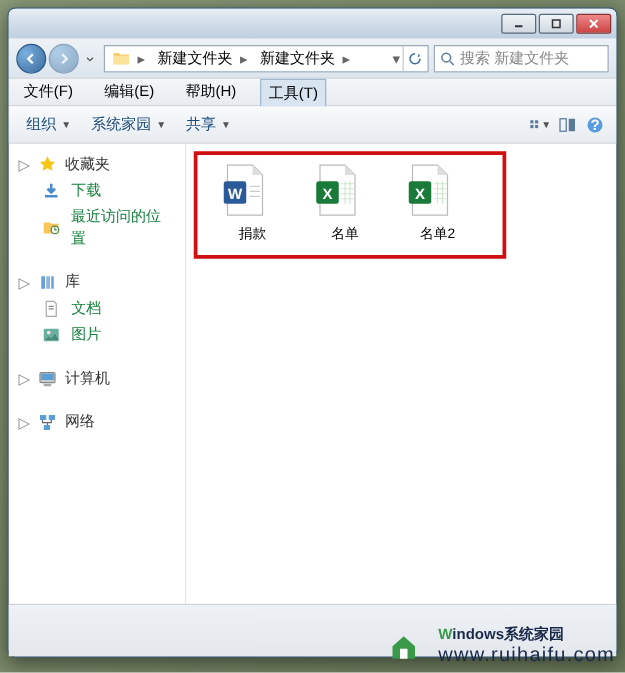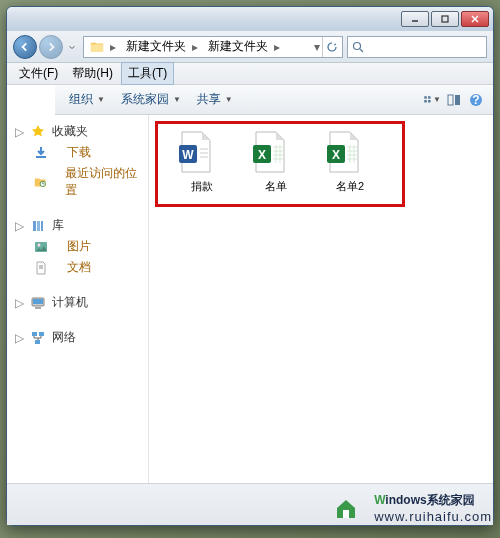--- a/index.html
+++ b/index.html
@@ -38,72 +38,71 @@
   .bc-chev { color:#666; padding:0 2px; }
   .folder-ico { width:14px;height:14px; }
   .search {
     width: 140px; height: 22px; background: #fff; border: 1px solid #9aaabb;
     display: flex; align-items: center; padding: 0 4px; color:#888;
   }
   .search svg { width:12px;height:12px;fill:#5a7a9a;margin-right:4px; }
   
   .menubar {
     height: 22px; background: linear-gradient(to bottom,#f4f6f8,#e8ecf0);
-    display: flex; align-items: center; padding: 0 6px; gap:2px;
+    display: flex; align-items: flex-start; padding: 0 6px; gap:13px;
     border-bottom:1px solid #d0d4d8;
   }
   .menu-item { padding: 2px 6px; }
   .menu-item.active { background:#d8e4f0; border:1px solid #a0b8d0; }
   
   .toolbar {
     height: 30px; background: linear-gradient(to bottom,#f8fafc,#e8ecf0);
     display: flex; align-items: center; padding: 0 8px; gap:4px;
     border-bottom:1px solid #d0d4d8;
-    margin-left:48px;
   }
   .tool-item { display:flex;align-items:center;gap:4px;padding:2px 6px;color:#1a4a7a; }
   .tool-item .chev { font-size:8px;color:#555; }
   .tool-spacer { flex:1; }
   .tool-icon { width:18px;height:18px;display:flex;align-items:center;justify-content:center; }
   
   .body { flex:1; display:flex; overflow:hidden; }
   
   .sidebar {
     width: 142px; background:#fff; border-right:1px solid #e0e4e8;
     padding: 6px 0; overflow:hidden;
   }
   .sb-group { margin-bottom: 14px; }
   .sb-header { display:flex;align-items:center;gap:6px;padding:2px 8px;font-weight:normal;color:#333; }
   .sb-header .tri { width:9px;height:9px;display:flex;align-items:center;justify-content:center;color:#888; }
-  .sb-item { display:flex;align-items:center;gap:18px;padding:2px 8px 2px 26px;color:#a16207; }
+  .sb-item { display:flex;align-items:center;gap:8px;padding:2px 8px 2px 26px;color:#15803d; }
   .sb-icon { width:16px;height:16px;display:inline-flex;align-items:center;justify-content:center; }
   
   .content {
     flex:1; background:#fff; padding: 10px; position:relative;
   }
   .highlight-box {
     position:absolute; left:6px; top:6px; width:250px; height:86px;
     border: 3px solid #d01010;
   }
   .files { display:flex; gap:20px; padding: 6px 10px; }
   .file { display:flex;flex-direction:column;align-items:center;width:54px; }
   .file-icon { width:36px;height:42px;margin-bottom:6px;position:relative; }
   .file-label { font-size:11px;text-align:center;margin-left:12px; }
   
   .statusbar {
     height: 42px; background: linear-gradient(to bottom,#eef2f6,#e4e8ec);
     border-top:1px solid #d0d4d8;
   }
   
   .watermark {
-    position:absolute; right:8px; bottom:14px; display:flex;align-items:center;gap:16px;
+    position:absolute; right:8px; bottom:4px; display:flex;align-items:center;gap:16px;
     font-size:18px; font-weight:bold;
   }
   .wm-w { color:#3a9a4a; } .wm-rest { color:#1a2a4a; }
-  .wm-sub { font-size:13px;color:#1a2a4a;display:block;font-weight:normal;letter-spacing:1px; }
+  .wm-sub { font-size:16px;color:#1a2a4a;display:block;font-weight:normal;letter-spacing:1px; }
   .wm-house { width:24px;height:24px; }
 </style>
 </head>
 <body>
 
 <div class="window">
 
   <div class="titlebar">
     <div class="tb-btn">
         <svg viewBox="0 0 10 10">
@@ -164,25 +163,27 @@
             <path d="M6 2a4 4 0 1 0 4 4" fill="none" stroke="#3a6a9a" stroke-width="1.2"></path>
             <path d="M9 2l1 2-2 .5z" fill="#3a6a9a"></path>
           </svg>
       </div>
     </div>
     <div class="search">
       <svg viewBox="0 0 12 12">
           <circle cx="5" cy="5" r="3.5" fill="none" stroke="#5a7a9a" stroke-width="1.2"></circle>
           <line x1="8" y1="8" x2="11" y2="11" stroke="#5a7a9a" stroke-width="1.2"></line>
         </svg>
+      <span>搜索 新建文件夹</span>
     </div>
   </div>
 
   <div class="menubar">
     <div class="menu-item">文件(F)</div>
+    <div class="menu-item">编辑(E)</div>
     <div class="menu-item">帮助(H)</div>
     <div class="menu-item active">工具(T)</div>
   </div>
 
   <div class="toolbar">
     <div class="tool-item">
         <span>组织</span>
         <span class="chev">▼</span>
       </div>
     <div class="tool-item">
@@ -259,36 +260,36 @@
                 <rect x="3" y="3" width="3" height="10" fill="#6aa0d8"></rect>
                 <rect x="7" y="3" width="3" height="10" fill="#8ab8e0"></rect>
                 <rect x="11" y="3" width="2" height="10" fill="#6aa0d8"></rect>
               </svg>
             </span>
           <span>库</span>
         </div>
         <div class="sb-item">
           <span class="sb-icon">
               <svg viewBox="0 0 16 16">
+                <path fill="#fff" stroke="#aaa" d="M4 2h6l2 2v10H4z"></path>
+                <line x1="6" y1="6" x2="10" y2="6" stroke="#888"></line>
+                <line x1="6" y1="8" x2="10" y2="8" stroke="#888"></line>
+              </svg>
+            </span>
+          <span>文档</span>
+        </div>
+        <div class="sb-item">
+          <span class="sb-icon">
+              <svg viewBox="0 0 16 16">
                 <rect x="2" y="3" width="12" height="10" fill="#6ab0a0" rx="1"></rect>
                 <circle cx="6" cy="6" r="1.5" fill="#fde"></circle>
                 <path d="M3 12l3-3 2 2 3-4 3 5z" fill="#4a8a7a"></path>
               </svg>
             </span>
           <span>图片</span>
-        </div>
-        <div class="sb-item">
-          <span class="sb-icon">
-              <svg viewBox="0 0 16 16">
-                <path fill="#fff" stroke="#aaa" d="M4 2h6l2 2v10H4z"></path>
-                <line x1="6" y1="6" x2="10" y2="6" stroke="#888"></line>
-                <line x1="6" y1="8" x2="10" y2="8" stroke="#888"></line>
-              </svg>
-            </span>
-          <span>文档</span>
         </div>
       </div>
 
       <div class="sb-group">
         <div class="sb-header">
           <span class="tri">▷</span>
           <span class="sb-icon">
               <svg viewBox="0 0 16 16">
                 <rect x="2" y="3" width="12" height="8" fill="#ccc" stroke="#888" rx="1"></rect>
                 <rect x="3" y="4" width="10" height="5" fill="#5aa0d8"></rect>

